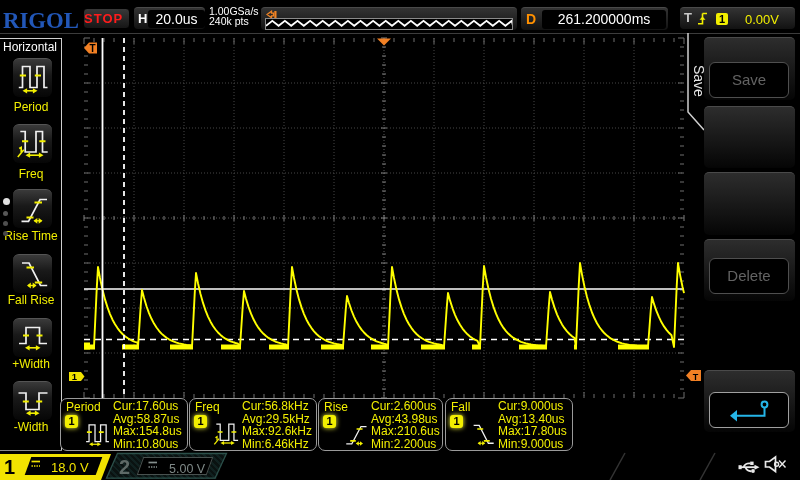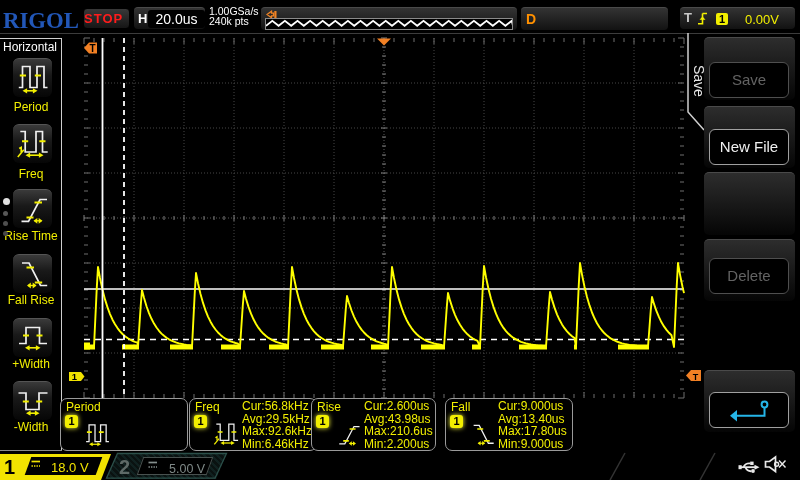--- a/index.html
+++ b/index.html
@@ -83,20 +83,21 @@
     <rect x="8.3" y="1" width="2.2" height="7" fill="#f08324"></rect>
   </svg>
   <div style="position:absolute;left:4px;top:10px;width:248px;height:12px;background:#000;border:1px solid #8a8a8a">
     <svg width="246" height="10" viewBox="267 19 246 10" style="position:absolute;left:0;top:0">
       <path d="M267.0,25.8 L273.3,20.8 L279.6,25.8 L285.9,20.8 L292.2,25.8 L298.5,20.8 L304.8,25.8 L311.1,20.8 L317.4,25.8 L323.7,20.8 L330.0,25.8 L336.3,20.8 L342.6,25.8 L348.9,20.8 L355.2,25.8 L361.5,20.8 L367.8,25.8 L374.1,20.8 L380.4,25.8 L386.7,20.8 L393.0,25.8 L399.3,20.8 L405.6,25.8 L411.9,20.8 L418.2,25.8 L424.5,20.8 L430.8,25.8 L437.1,20.8 L443.4,25.8 L449.7,20.8 L456.0,25.8 L462.3,20.8 L468.6,25.8 L474.9,20.8 L481.2,25.8 L487.5,20.8 L493.8,25.8 L500.1,20.8 L506.4,25.8 L512.7,20.8 L514.0,25.8" fill="none" stroke="#ffffff" stroke-width="1.8"></path>
     </svg>
   </div>
 </div>
 <div class="tbox" style="left:521px;width:147px;height:23px">
   <div style="position:absolute;left:5px;top:3px;color:#ff9000;font-size:14px;font-weight:bold">D</div>
+  <div class="tinner" style="left:21px;top:2px;width:124px;height:19px;font-size:14px;line-height:19px">261.200000ms</div>
 </div>
 <div class="tbox" style="left:680px;width:115px;height:22px">
   <div style="position:absolute;left:4px;top:2px;color:#c8c8c8;font-size:13px;font-weight:bold">T</div>
   <svg width="14" height="14" viewBox="0 0 14 14" style="position:absolute;left:17px;top:4px">
     <path d="M1,11.8 H5.5 V1.5 M5.5,1.5 H10" fill="none" stroke="#f2ef00" stroke-width="1.6"></path>
     <polygon points="5.5,4.6 2.5,7.8 8.5,7.8" fill="#f2ef00"></polygon>
   </svg>
   <div style="position:absolute;left:36px;top:5px;width:12px;height:12px;background:#f2ef00;border-radius:2px;color:#000;font-size:11px;font-weight:bold;text-align:center;line-height:12px">1</div>
   <div style="position:absolute;left:65px;top:4px;color:#f2ef00;font-size:13px">0.00V</div>
 </div>
@@ -212,21 +213,20 @@
 
 <svg class="abs" width="24" height="110" viewBox="0 0 24 110" style="left:684px;top:33px">
   <path d="M4,0 V79 L20,97" fill="none" stroke="#cfcfcf" stroke-width="1.5"></path>
 </svg>
 <div id="savetab">
       <span>Save</span>
     </div>
 <div class="rout" style="top:37px;height:63px"></div>
 <div class="rbtn dis" style="top:62px;font-size:15px">Save</div>
 <div class="rout" style="top:106px;height:62px"></div>
-<div class="rbtn en" style="top:129px;font-size:15px">New File</div>
 <div class="rout" style="top:172px;height:63px"></div>
 <div class="rout" style="top:239px;height:62px"></div>
 <div class="rbtn dis" style="top:258px;font-size:15px">Delete</div>
 <div class="rout" style="top:370px;height:62px"></div>
 <div class="rbtn en" style="top:392px;height:36px">
 <svg width="78" height="34" viewBox="0 0 78 34">
 <circle cx="54.5" cy="11.5" r="2.9" fill="none" stroke="#25b5e8" stroke-width="2"></circle>
 <path d="M54.5,14.5 V22.8 H26" fill="none" stroke="#25b5e8" stroke-width="2"></path>
 <polygon points="20,22.8 27,17 27,28.6" fill="#25b5e8"></polygon>
 </svg></div>
@@ -234,41 +234,47 @@
 <div class="mbox" style="left:60px;width:128px">
 <div class="mtitle">Period</div>
 <div class="mbadge">1</div>
 <div class="micon"><svg width="32" height="31" viewBox="0 0 39 39">
           <path d="M5.8,28.5 H9.5 V7.5 H17 V28.5 H24 V7.5 H31 V28.5 H34.5" stroke="#f0f0f0" stroke-width="1.6" fill="none"></path>
           <path d="M6.8,16.5 H13 M21.8,16.5 H28" stroke="#f2ef00" stroke-width="2" fill="none"></path>
           <line x1="13.1" y1="31.8" x2="20.9" y2="31.8" stroke="#f2ef00" stroke-width="1.6"></line>
           <polygon points="9.5,31.8 14.1,29.2 14.1,34.4" fill="#f2ef00"></polygon>
           <polygon points="24.5,31.8 19.9,29.2 19.9,34.4" fill="#f2ef00"></polygon>
         </svg></div>
+<div class="mvals">
+        <div>Cur:17.60us</div>
+        <div>Avg:58.87us</div>
+        <div>Max:154.8us</div>
+        <div>Min:10.80us</div>
+      </div>
 </div>
 <div class="mbox" style="left:189px;width:128px">
 <div class="mtitle">Freq</div>
 <div class="mbadge">1</div>
 <div class="micon"><svg width="32" height="31" viewBox="0 0 39 39">
           <path d="M7.3,6.5 H12.2 V27 H23 V6.5 H29.5 V27 H34.7" stroke="#f0f0f0" stroke-width="1.6" fill="none"></path>
           <path d="M9,16.3 H15.2 M26.3,16.3 H32.5" stroke="#f2ef00" stroke-width="2" fill="none"></path>
           <path d="M6.2,23.5 L8.2,22.3 V27.2" stroke="#f2ef00" stroke-width="1.6" fill="none"></path>
           <line x1="4.8" y1="32" x2="10.8" y2="24.8" stroke="#f2ef00" stroke-width="1.6"></line>
           <line x1="16.1" y1="30.2" x2="26.9" y2="30.2" stroke="#f2ef00" stroke-width="1.6"></line>
           <polygon points="12.5,30.2 17.1,27.599999999999998 17.1,32.8" fill="#f2ef00"></polygon>
           <polygon points="30.5,30.2 25.9,27.599999999999998 25.9,32.8" fill="#f2ef00"></polygon>
         </svg></div>
 <div class="mvals">
         <div>Cur:56.8kHz</div>
         <div>Avg:29.5kHz</div>
         <div>Max:92.6kHz</div>
         <div>Min:6.46kHz</div>
       </div>
 </div>
-<div class="mbox" style="left:311px;width:125px">
+<div class="mbox" style="left:318px;width:125px">
 <div class="mtitle">Rise</div>
 <div class="mbadge">1</div>
 <div class="micon"><svg width="32" height="31" viewBox="0 0 39 39">
           <path d="M8.5,31.3 H15.5 L27,9.5 H34" stroke="#f0f0f0" stroke-width="1.6" fill="none"></path>
           <path d="M21.5,12.6 H29 M13.5,27.5 H20.5" stroke="#f2ef00" stroke-width="2" fill="none"></path>
           <line x1="21.5" y1="30.8" x2="28.5" y2="30.8" stroke="#f2ef00" stroke-width="1.4"></line>
           <polygon points="20.5,30.8 24.3,27.900000000000002 24.3,33.7" fill="#f2ef00"></polygon>
           <polygon points="29.5,30.8 25.7,27.900000000000002 25.7,33.7" fill="#f2ef00"></polygon>
         </svg></div>
 <div class="mvals">

